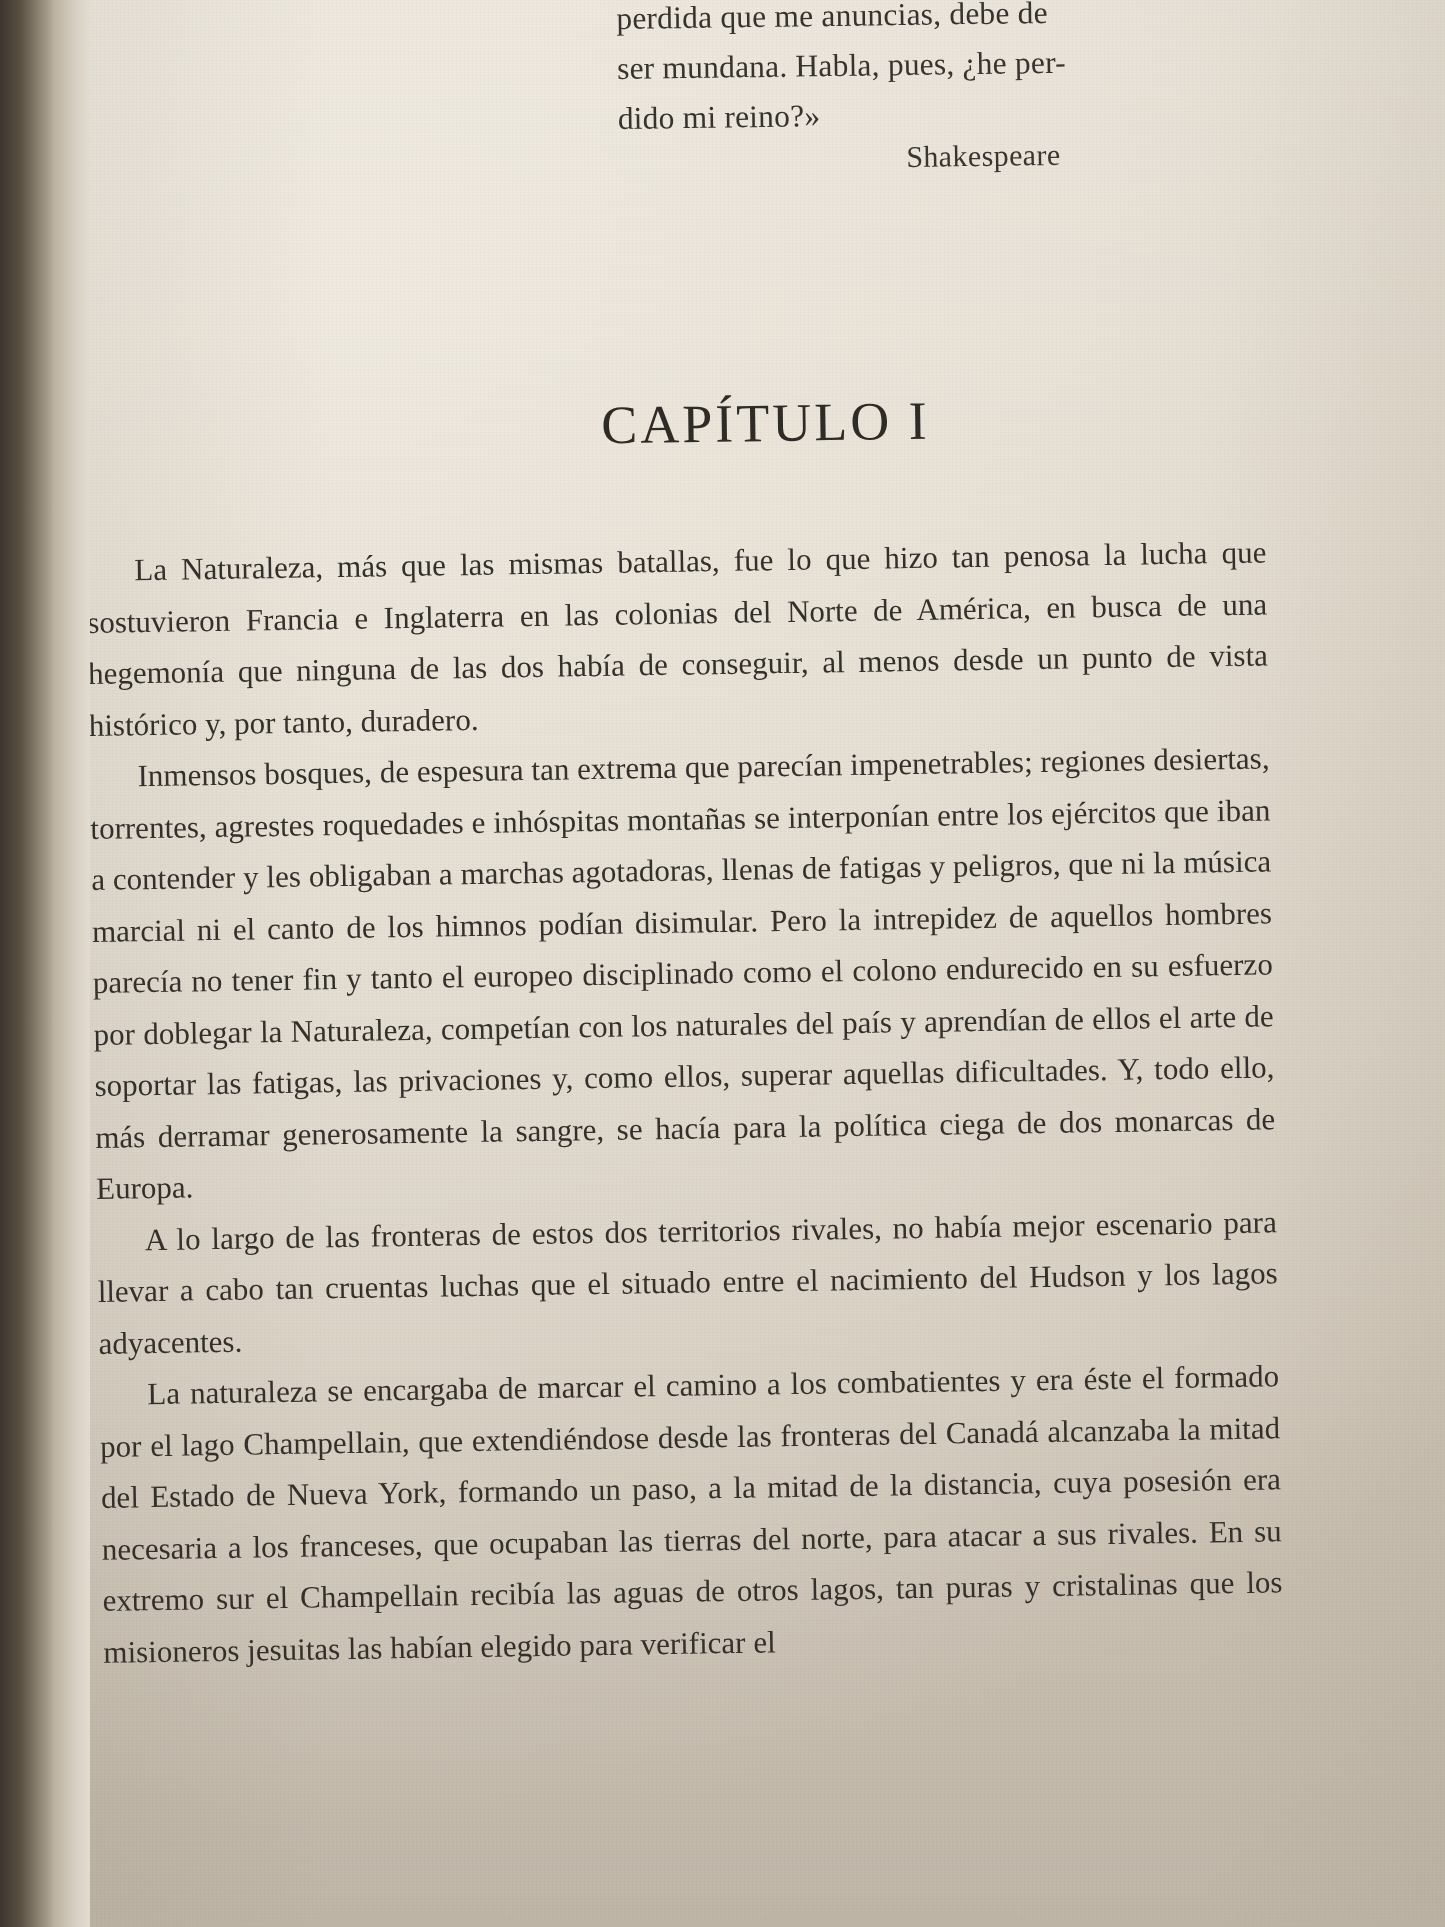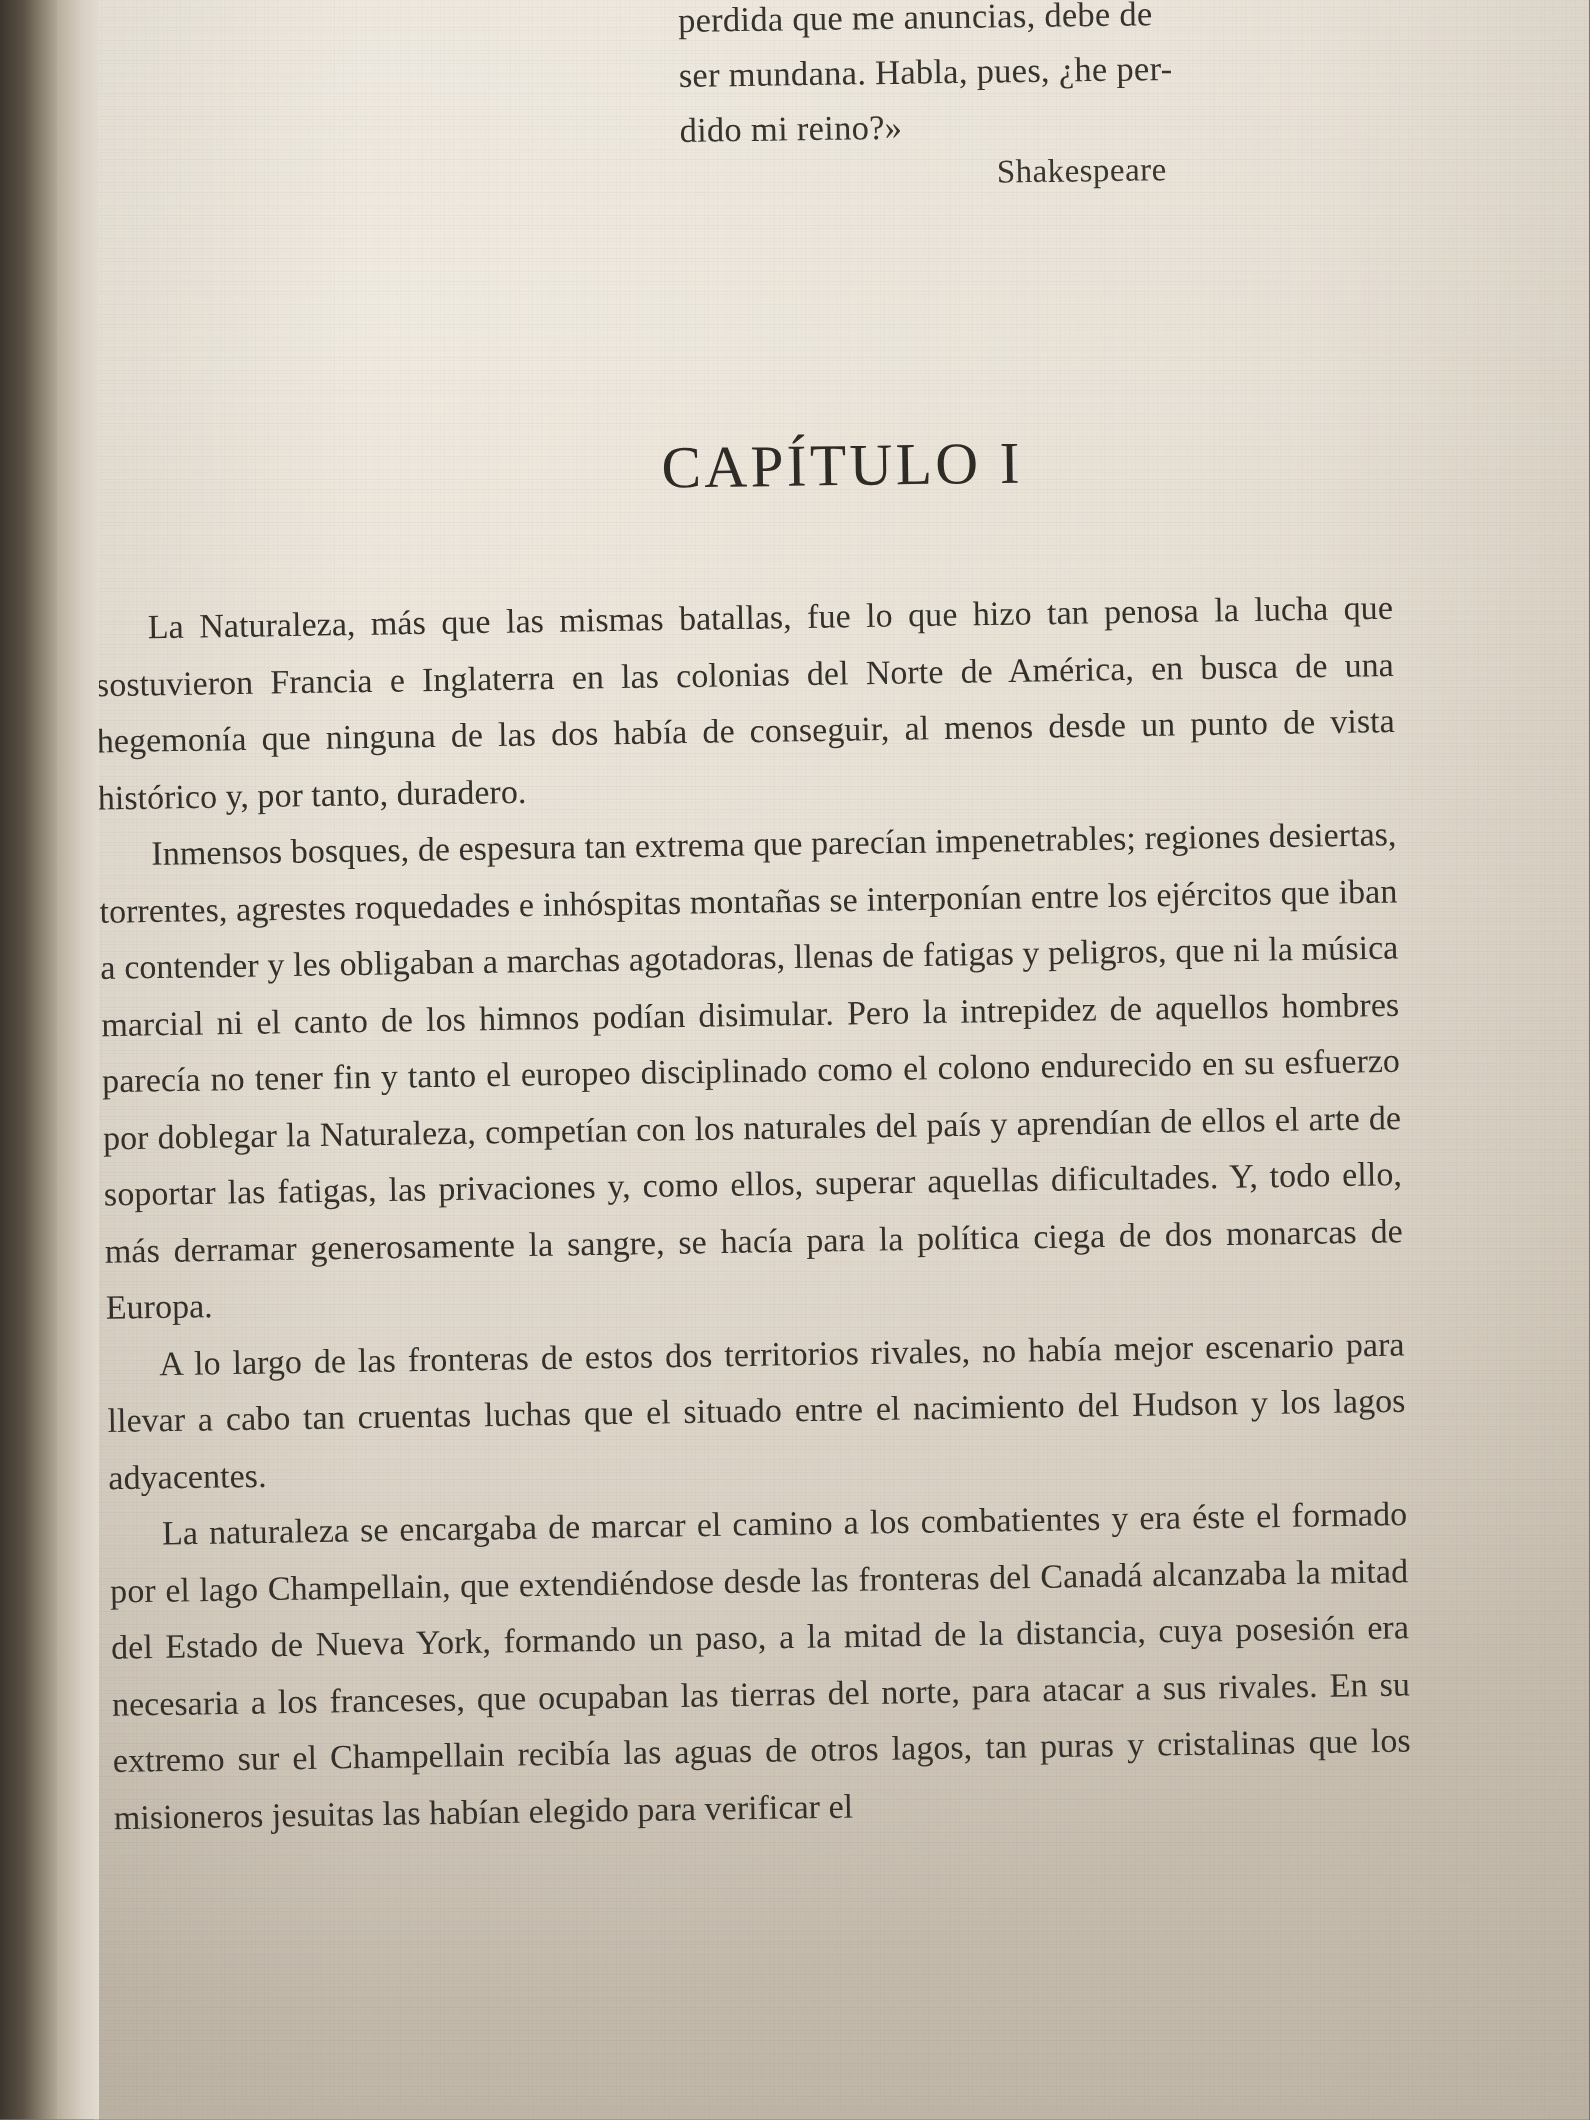--- a/index.html
+++ b/index.html
@@ -5,21 +5,21 @@
   html, body {
     margin: 0;
     padding: 0;
     background: #2b2722;
   }
   #page {
     position: relative;
     width: 1445px;
     height: 1927px;
     overflow: hidden;
-    background: #5eead4;
+    background: #ef4444;
     font-family: "Liberation Serif", serif;
   }
 
   
   .gutter-dark {
     position: absolute;
     left: 0; top: 0;
     width: 52px; height: 100%;
     background: linear-gradient(90deg, #3b352d 0%, #5a5144 40%, #8d8474 75%, #b3a897 100%);
     z-index: 5;

